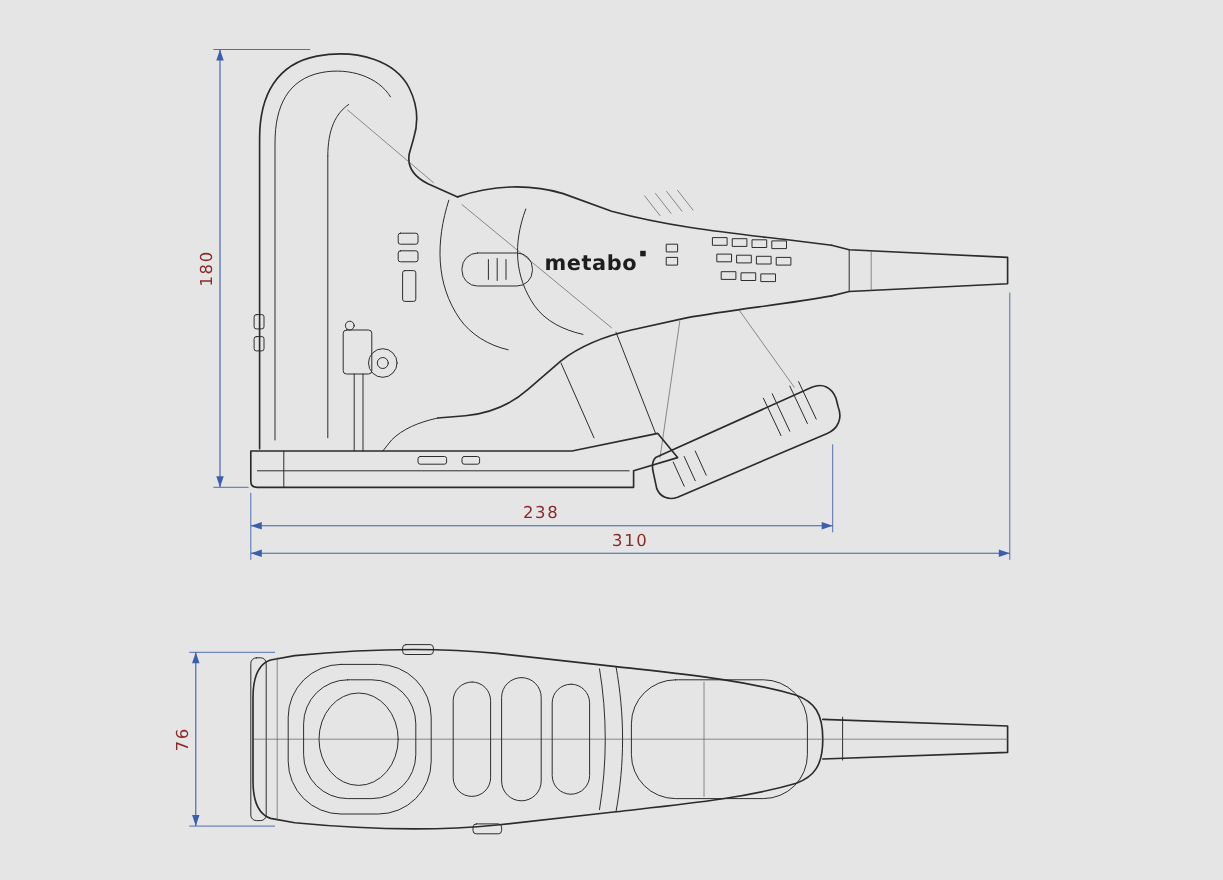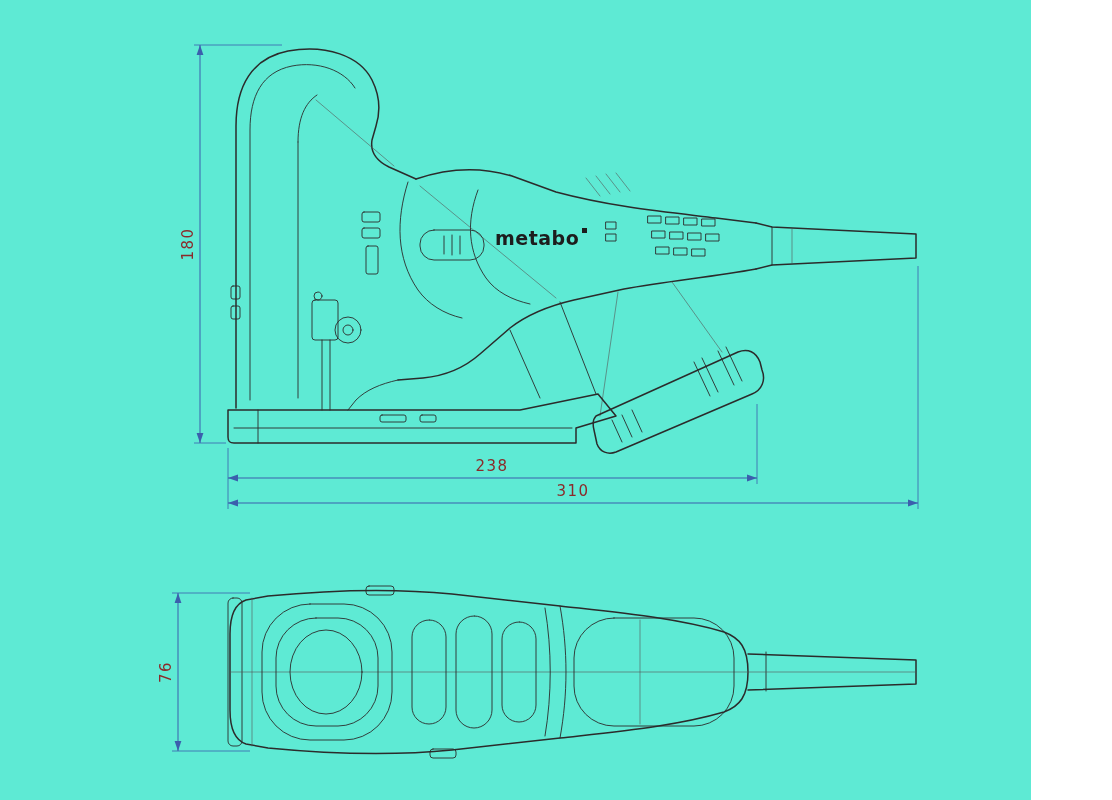--- a/index.html
+++ b/index.html
@@ -1,19 +1,19 @@
 <!DOCTYPE html>
 <html><head>
 <meta charset="utf-8">
 <style>
   html,body{margin:0;padding:0;background:#ffffff;}
   .canvas{
     position:relative;
-    width:1031px;height:800px;
-    background:#5eead4;
+    width:1112px;height:800px;
+    background:#e5e5e5;
     font-family:"DejaVu Sans",sans-serif;
     overflow:hidden;
   }
   svg{display:block;}
   
   .ol  {fill:none;stroke:#2b2b2b;stroke-width:1.5;stroke-linejoin:round;stroke-linecap:round;}
   .ol2 {fill:none;stroke:#2b2b2b;stroke-width:0.9;stroke-linejoin:round;stroke-linecap:round;}
   .thin{fill:none;stroke:#555555;stroke-width:0.6;stroke-linecap:round;}
   
   .dimline {fill:none;stroke:#3b5fad;stroke-width:1;}

